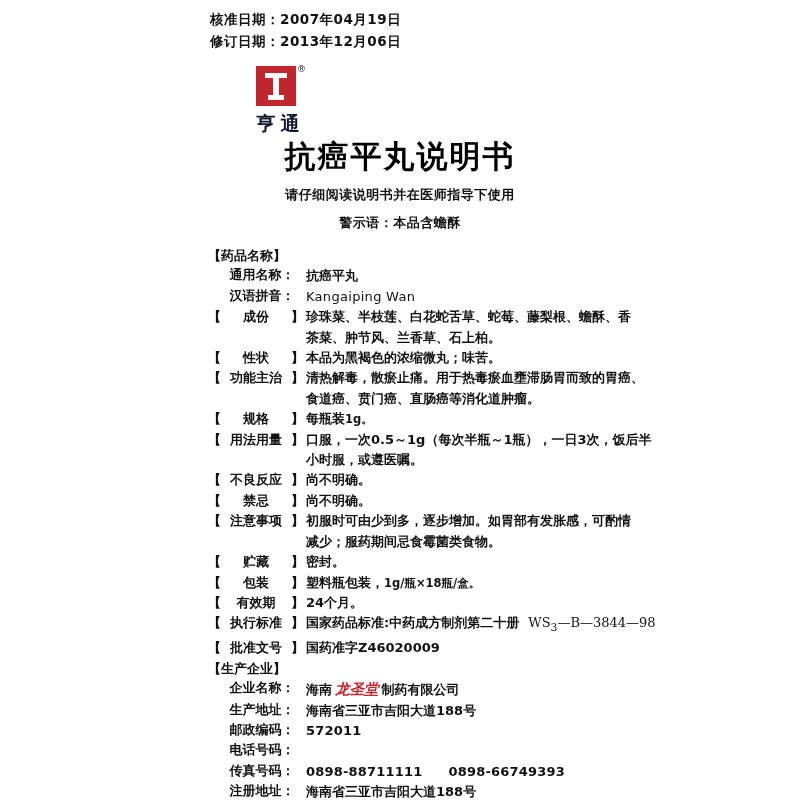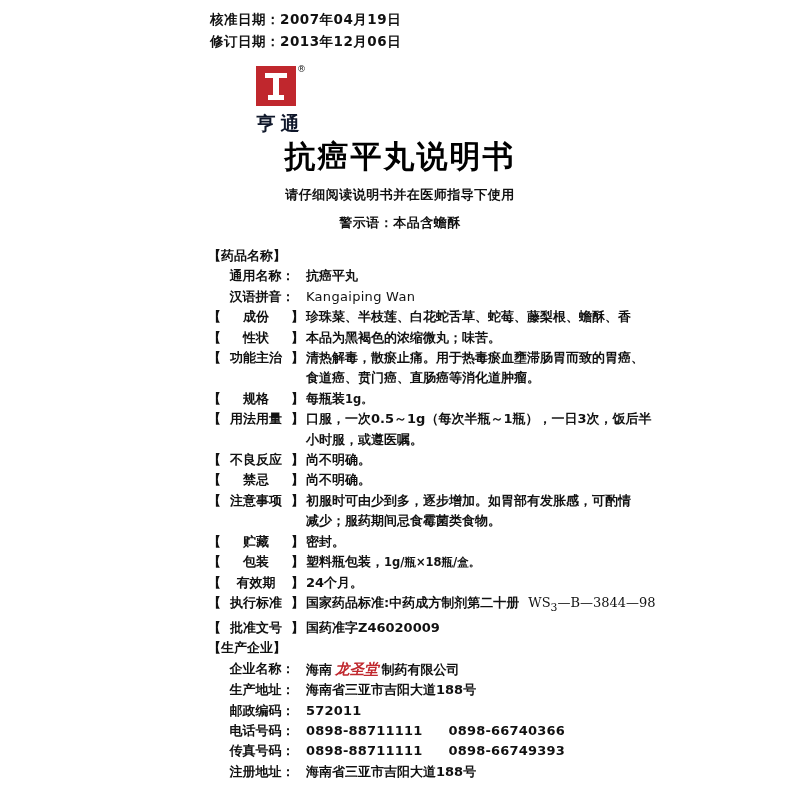--- a/index.html
+++ b/index.html
@@ -159,20 +159,21 @@
   .lbl.bracket .inner {
     flex: 1 1 auto;
     display: flex;
     justify-content: space-around;
   }
   .lbl.sub {
     padding-left: 12px;
     flex: 0 0 84px;
     display: flex;
     justify-content: flex-end;
+    font-family: Liberation Mono, monospace;
   }
   .lbl.sub .stext {
     flex: 1 1 auto;
     display: flex;
     justify-content: space-around;
   }
   .val {
     flex: 1 1 auto;
     font-weight: bold;
     padding-left: 2px;
@@ -253,20 +254,21 @@
     </div>
 
     <div class="row">
       <div class="lbl bracket">
         <span class="bk">【</span>
         <span class="inner">成份</span>
         <span class="bk">】</span>
       </div>
       <div class="val">珍珠菜、半枝莲、白花蛇舌草、蛇莓、藤梨根、蟾酥、香</div>
     </div>
+    <div class="cont">茶菜、肿节风、兰香草、石上柏。</div>
 
     <div class="row">
       <div class="lbl bracket">
         <span class="bk">【</span>
         <span class="inner">性状</span>
         <span class="bk">】</span>
       </div>
       <div class="val">本品为黑褐色的浓缩微丸；味苦。</div>
     </div>
 
@@ -394,21 +396,20 @@
       <div class="lbl sub">
         <span class="stext">邮政编码：</span>
       </div>
       <div class="val num">572011</div>
     </div>
 
     <div class="row">
       <div class="lbl sub">
         <span class="stext">电话号码：</span>
       </div>
-      <div class="val num"><span>0898-88711111</span><span class="phone-2">0898-66740366</span></div>
     </div>
 
     <div class="row">
       <div class="lbl sub">
         <span class="stext">传真号码：</span>
       </div>
       <div class="val num"><span>0898-88711111</span><span class="phone-2">0898-66749393</span></div>
     </div>
 
     <div class="row">

